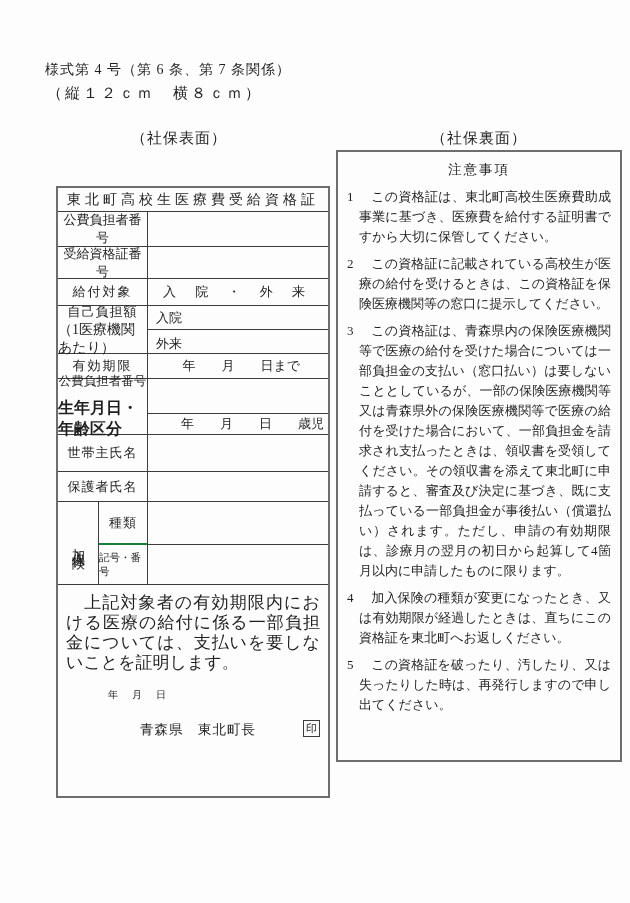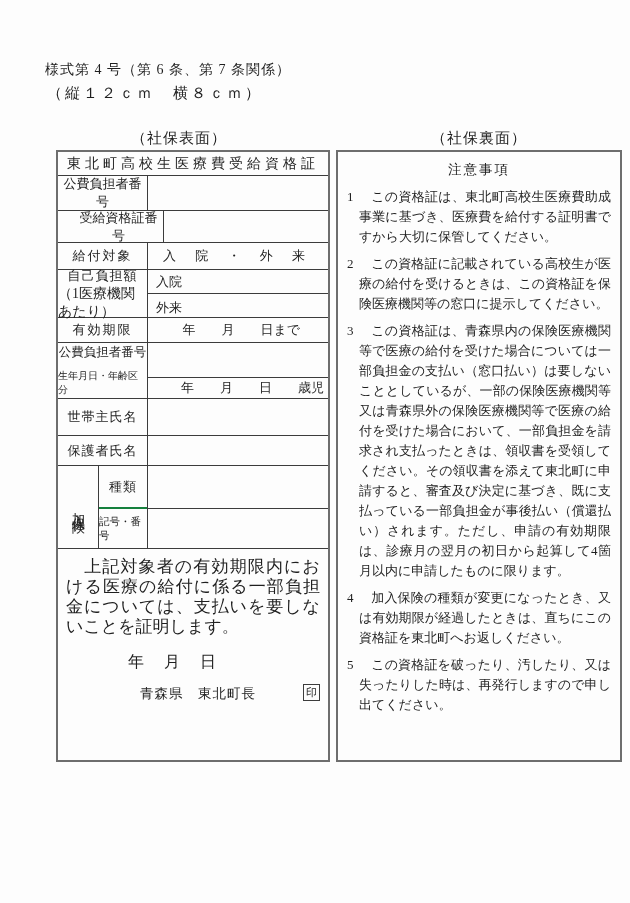--- a/index.html
+++ b/index.html
@@ -11,52 +11,52 @@
   }
   
   .hdr-line1 { position:absolute; left:45px; top:61px; font-size:14px; letter-spacing:1px; }
   .hdr-line2 { position:absolute; left:47px; top:84px; font-size:15px; letter-spacing:3px; }
   .panel-caption { position:absolute; top:129px; font-size:15px; letter-spacing:1px; text-align:center; }
   #cap-front { left:56px; width:246px; }
   #cap-back  { left:336px; width:286px; }
 
   
   .panel { position:absolute; top:150px; background:#fdfdfd; border:2px solid #6e6e6e; }
-  #front-panel { left:56px;  width:274px; height:612px; display:flex; flex-direction:column; }
+  #front-panel { left:56px;  width:274px; height:612px; display:flex; flex-direction:column;margin-top:36px; }
   #back-panel  { left:336px; width:286px; height:612px; padding:5px 9px 0 9px; }
 
   
   .frow { display:flex; border-bottom:1px solid #3c3c3c; flex:none; }
   .lbl  { width:90px; border-right:1px solid #3c3c3c; display:flex; align-items:center;
           justify-content:center; font-size:13px; flex:none; text-align:center; }
   .val  { flex:1; display:flex; align-items:center; font-size:13px; }
   .title-row { height:24px; align-items:center; justify-content:center; display:flex;
                font-size:14px; letter-spacing:4px; border-bottom:1px solid #3c3c3c; flex:none; }
-  .h35{height:35px;} .h32{height:32px;padding-left:16px;} .h27{height:27px;} .h48{height:48px;}
+  .h35{height:35px;} .h32{height:32px;} .h27{height:27px;} .h48{height:48px;}
   .h25{height:25px;} .h56{height:56px;} .h37{height:37px;} .h30{height:30px;} .h83{height:83px;}
   .small-lbl { font-size:14px; letter-spacing:0; }
   .center-val { justify-content:center; letter-spacing:8px; }
   .stack { flex:1; display:flex; flex-direction:column; }
   .substack-top { border-bottom:1px solid #3c3c3c; display:flex; align-items:center; }
   .sub-inout { height:24px; padding-left:8px; font-size:13px; }
   .sub-inout2 { height:23px; display:flex; align-items:flex-end; padding-left:8px; font-size:13px; }
   .lblstack { width:90px; border-right:1px solid #3c3c3c; display:flex; flex-direction:column;
               align-items:center; justify-content:center; flex:none; }
   .right-val { justify-content:flex-end; padding-right:28px; }
   .right-val2 { justify-content:flex-end; padding-right:4px; }
   .vert-cell { width:41px; border-right:1px solid #3c3c3c; display:flex; align-items:center;
                justify-content:center; flex:none; }
   .vert-text { writing-mode:vertical-rl; font-size:13.5px; letter-spacing:3px; }
   .midcol { width:49px; border-right:1px solid #3c3c3c; display:flex; flex-direction:column; flex:none; }
   .midcol .c1 { height:43px; border-bottom:2px solid #15803d; display:flex; align-items:center;
                 justify-content:center; font-size:13px; letter-spacing:1px;text-align:center; }
   .midcol .c2 { height:39px; display:flex; align-items:center; justify-content:center; font-size:10.5px; }
   .cert-section { flex:1; position:relative; border-bottom:none; }
   .cert-text { padding:8px 8px 0 8px; font-size:17px; line-height:20px; text-align:justify; }
-  .cert-date { position:absolute; left:70px; top:103px; font-size:16px; letter-spacing:2px; }
+  .cert-date { position:absolute; left:50px; top:103px; font-size:10px; letter-spacing:2px; }
   .cert-issuer { position:absolute; left:82px; top:136px; font-size:13.5px; letter-spacing:1px; }
   .seal-box { position:absolute; left:245px; top:135px; width:17px; height:17px;
               border:1px solid #3c3c3c; font-size:11px; display:flex; align-items:center;
               justify-content:center; }
 
   
   .notes-title { text-align:center; font-size:13.5px; letter-spacing:2px; margin:4px 0 8px 0; }
   .note { font-size:13px; line-height:20px; padding-left:12px; text-indent:-12px;
           margin-bottom:7px; text-align:justify; }
   .note-num { display:inline-block; width:24px; text-indent:0; }
@@ -109,21 +109,21 @@
     </div>
 
     <div class="frow h25">
       <div class="lbl" style="letter-spacing:2px;">有効期限</div>
       <div class="val right-val">年　　月　　日まで</div>
     </div>
 
     <div class="frow h56">
       <div class="lblstack">
         <div style="font-size:12.5px; margin-bottom:8px;">公費負担者番号</div>
-        <div class="small-lbl" style="font-size:10px;">生年月日・年齢区分</div>
+        <div class="small-lbl" style="font-size:16px;font-weight:bold;">生年月日・年齢区分</div>
       </div>
       <div class="stack">
         <div class="substack-top" style="height:35px;"></div>
         <div class="val right-val2" style="height:20px;">年　　月　　日　　歳児</div>
       </div>
     </div>
 
     <div class="frow h37">
       <div class="lbl" style="letter-spacing:1px;">世帯主氏名</div>
       <div class="val"></div>

